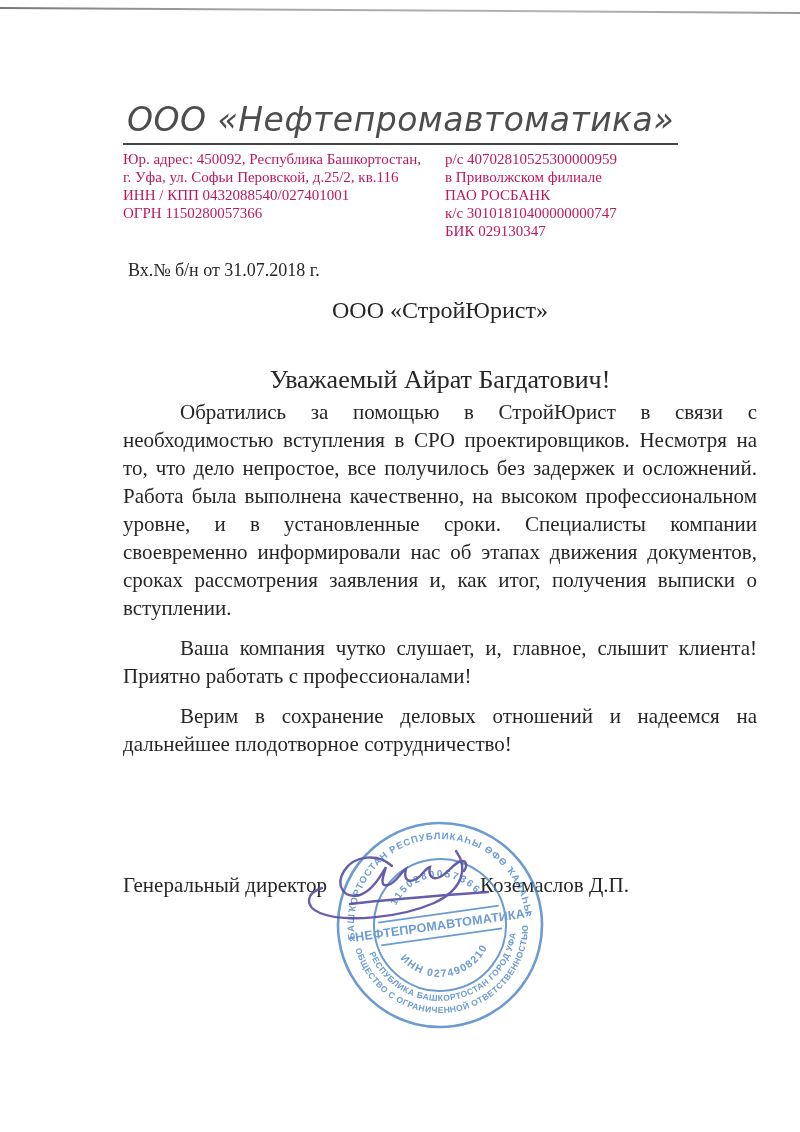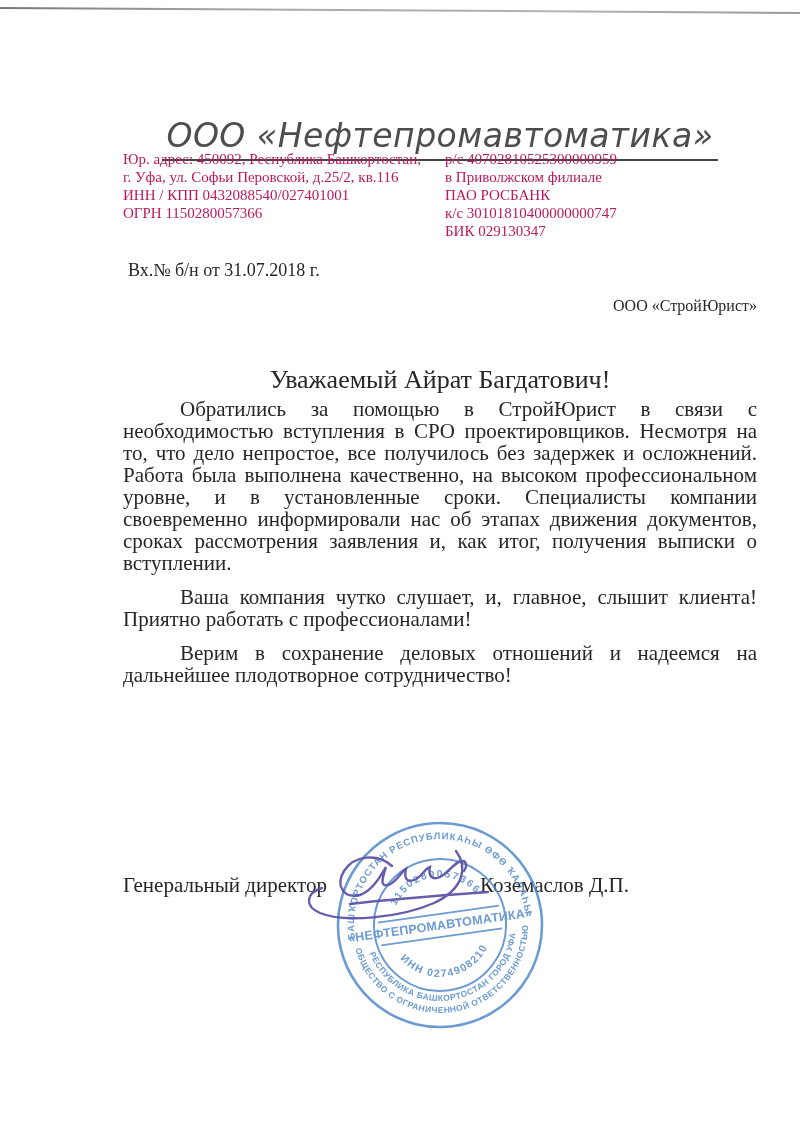--- a/index.html
+++ b/index.html
@@ -11,22 +11,22 @@
     position: relative;
     overflow: hidden;
   }
   .scan-line {
     position: absolute; top: 7px; left: 0; width: 800px; height: 2px;
     background: linear-gradient(to right, #4a4a4a, #8a8a8a 30%, #9a9a9a 70%, #777);
     transform: rotate(0.35deg); transform-origin: left center; opacity: .75;
   }
   .page { position: absolute; top: 0; left: 0; width: 800px; height: 1132px; }
   .letterhead-title {
-    position: absolute; top: 116px; left: 123px; width: 634px;
-    text-align: center;
+    position: absolute; top: 100px; left: 123px; width: 634px;
+    text-align: left;
   }
   .letterhead-title .title-text {
     display: inline-block;
     font-family: "DejaVu Sans", sans-serif;
     font-style: italic;
     font-size: 33px;
     letter-spacing: 0.5px;
     color: #4d4d4d;
     border-bottom: 2px solid #454545;
     padding: 0 4px 4px 4px;
@@ -34,29 +34,29 @@
   .requisites {
     position: absolute; top: 150px; left: 123px; width: 634px;
     display: flex; flex-direction: row;
     font-size: 15px; line-height: 18px; color: #be185d;
   }
   .req-left { width: 322px; }
   .req-right { width: 312px; }
   .ref-line { position: absolute; top: 260px; left: 128px; font-size: 18px; }
   .addressee {
     position: absolute; top: 297px; left: 123px; width: 634px;
-    text-align: right; font-size: 16px;
+    text-align: center; font-size: 24px;
   }
   .salutation {
     position: absolute; top: 365px; left: 123px; width: 634px;
     text-align: center; font-size: 26px;
   }
   .body-text {
     position: absolute; top: 398px; left: 123px; width: 634px;
-    font-size: 21px; line-height: 22px; text-align: justify;
+    font-size: 21px; line-height: 28px; text-align: justify;
   }
   .body-text p { margin: 0 0 12px 0; text-indent: 57px; }
   .signature-row {
     position: absolute; top: 873px; left: 123px; width: 634px;
     font-size: 21px; height: 30px;
   }
   .signature-row .position { position: absolute; left: 0; top: 0; }
   .signature-row .name { position: absolute; left: 357px; top: 0; }
   .stamp-wrap {
     position: absolute; left: 333px; top: 818px; width: 214px; height: 214px;

